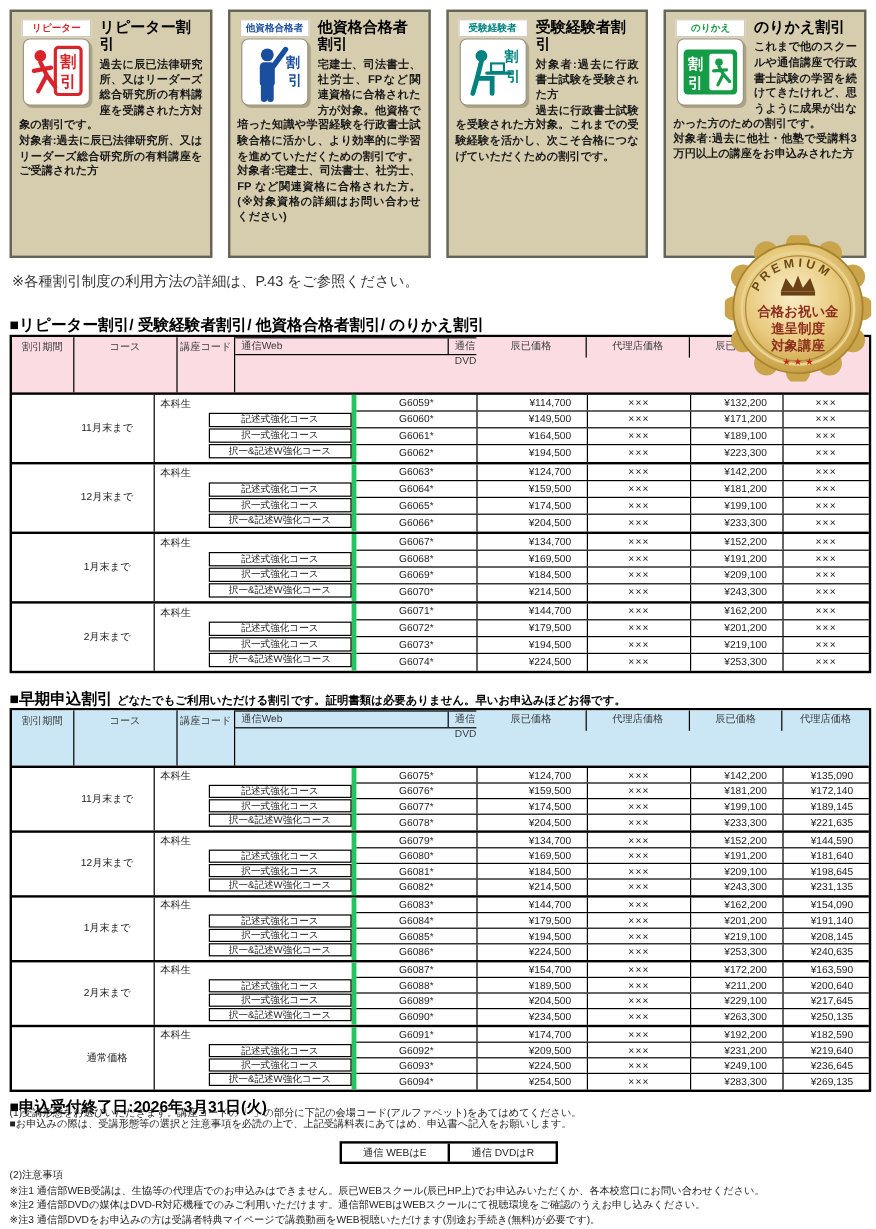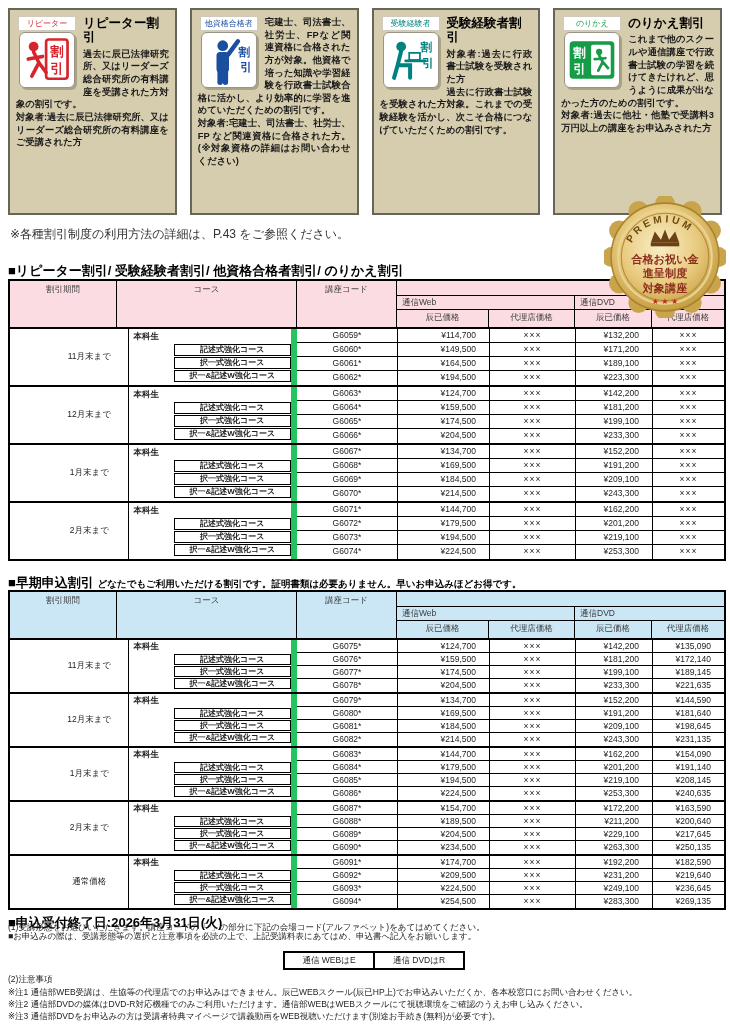--- a/index.html
+++ b/index.html
@@ -3,21 +3,21 @@
 <meta charset="utf-8">
 <style>
   html,body{margin:0;padding:0;background:#fff;}
   .page{position:relative;width:730px;height:1024px;background:#ffffff;overflow:hidden;
         font-family:"Liberation Sans","DejaVu Sans",sans-serif;color:#111;}
 
   
   .boxes{position:absolute;top:8px;left:8px;width:714px;height:207px;display:flex;gap:13px;}
   .dbox{flex:1;background:#d6cdae;border:2px solid #66655a;box-sizing:border-box;padding:6px 6px 4px 6px;overflow:hidden;}
   .icon-wrap{float:left;width:62px;margin:0 5px 2px 0;text-align:center;}
-  .icon-label{display:block;font-size:8px;font-weight:normal;background:#fff;border:1px solid #cfcabb;
+  .icon-label{display:block;font-size:8px;font-weight:bold;background:#fff;border:1px solid #cfcabb;
               padding:1px 0;margin:0 2px 1px 2px;white-space:nowrap;overflow:hidden;}
   .icon-sq{width:54px;height:54px;background:#fff;border:1px solid #9a9484;border-radius:6px;
            margin:0 auto;box-shadow:2px 2px 0 rgba(120,110,80,.45);display:flex;align-items:center;justify-content:center;}
   .dbox h3{margin:0 0 3px 0;font-size:12.5px;line-height:1.15;color:#000;}
   .dbox p{margin:0;font-size:9.3px;font-weight:bold;line-height:1.36;color:#1a1a1a;text-align:justify;}
   .c-red{color:#d8242a;} .c-blue{color:#1a4e9e;} .c-teal{color:#00837f;} .c-green{color:#169b47;}
 
   .ref-note{position:absolute;top:226px;left:10px;font-size:12px;color:#333;}
 
   
@@ -29,34 +29,34 @@
 
   
   .dtable{position:absolute;left:8px;width:718px;border:2px solid #000;box-sizing:border-box;background:#fff;}
   .thead{display:flex;height:46px;border-bottom:2px solid #000;}
   .t-pink .thead{background:#fbdce3;}
   .t-blue .thead{background:#cbe7f6;}
   .hcell{font-size:8.5px;color:#3a3a3a;text-align:center;padding-top:3px;box-sizing:border-box;}
   .h-period{width:107px;border-right:1px solid #000;}
   .h-course{width:180px;border-right:1px solid #000;}
   .h-code{width:100px;border-right:1px solid #000;}
-  .h-prices{flex:1;display:flex;flex-direction:column;}
+  .h-prices{flex:1;display:flex;flex-direction:row;}
   .hp-top{height:14px;}
   .hp-mid{height:15px;display:flex;border-top:1px solid #000;border-bottom:1px solid #000;box-sizing:border-box;}
   .hp-web{width:178px;border-right:1px solid #000;box-sizing:border-box;font-size:8.5px;color:#3a3a3a;padding:1px 0 0 5px;text-align:left;}
   .hp-dvd{flex:1;font-size:8.5px;color:#3a3a3a;padding:1px 0 0 5px;text-align:left;}
   .hp-bot{height:17px;display:flex;}
   .hp-bot div{box-sizing:border-box;padding-top:2px;text-align:center;font-size:8.5px;color:#3a3a3a;}
   .hb1{width:92px;border-right:1px solid #000;} .hb2{width:86px;border-right:1px solid #000;}
   .hb3{width:77px;border-right:1px solid #000;} .hb4{width:72px;}
 
   .tgroup{display:flex;}
   .tgroup + .tgroup{border-top:2px solid #000;}
   .g-period{width:124px;border-right:1px solid #000;box-sizing:border-box;display:flex;align-items:center;justify-content:center;font-size:8.5px;color:#222;padding-left:41px;}
-  .g-course{width:180px;border-right:6px solid #22c55e;box-sizing:border-box;font-weight:bold;}
+  .g-course{width:180px;border-right:4px solid #22c55e;box-sizing:border-box;}
   .g-rows{flex:1;display:flex;flex-direction:column;}
   .course-main{height:14px;line-height:14px;padding-left:5px;font-size:8.5px;color:#222;box-sizing:border-box;}
   .course-sub{height:12px;line-height:10px;margin:1px 0 1px 45px;border:1px solid #000;box-sizing:border-box;
               font-size:8px;color:#222;text-align:center;}
   .grow{display:flex;height:14px;border-bottom:1px solid #000;box-sizing:border-box;}
   .grow:last-child{border-bottom:none;}
   .grow div{box-sizing:border-box;font-size:8.5px;line-height:13px;color:#222;}
   .r-code{width:100px;text-align:center;}
   .r-p1{width:92px;border-left:1px solid #000;}
   .r-p2{width:86px;border-left:1px solid #000;}
@@ -109,20 +109,21 @@
           <svg width="50" height="50" viewBox="0 0 56 56">
             <circle cx="21" cy="12" r="6" fill="#1a4e9e"></circle>
             <path d="M27 22 L38 7" stroke="#1a4e9e" stroke-width="5" stroke-linecap="round"></path>
             <rect x="14" y="19" width="14" height="23" rx="4" fill="#1a4e9e"></rect>
             <path d="M18 42 L18 53 M24 42 L24 53" stroke="#1a4e9e" stroke-width="6" stroke-linecap="round"></path>
             <text x="45" y="23" font-size="13" font-weight="bold" fill="#1a4e9e" text-anchor="middle">割</text>
             <text x="47" y="40" font-size="13" font-weight="bold" fill="#1a4e9e" text-anchor="middle">引</text>
           </svg>
         </span>
       </span>
+      <h3>他資格合格者割引</h3>
       <p>宅建士、司法書士、社労士、FPなど関連資格に合格された方が対象。他資格で培った知識や学習経験を行政書士試験合格に活かし、より効率的に学習を進めていただくための割引です。</p>
       <p>対象者:宅建士、司法書士、社労士、FP など関連資格に合格された方。(※対象資格の詳細はお問い合わせください)</p>
     </div>
 
     <div class="dbox">
       <span class="icon-wrap">
         <span class="icon-label c-teal">受験経験者</span>
         <span class="icon-sq">
           <svg width="50" height="50" viewBox="0 0 56 56">
             <circle cx="17" cy="13" r="5.5" fill="#00837f"></circle>

